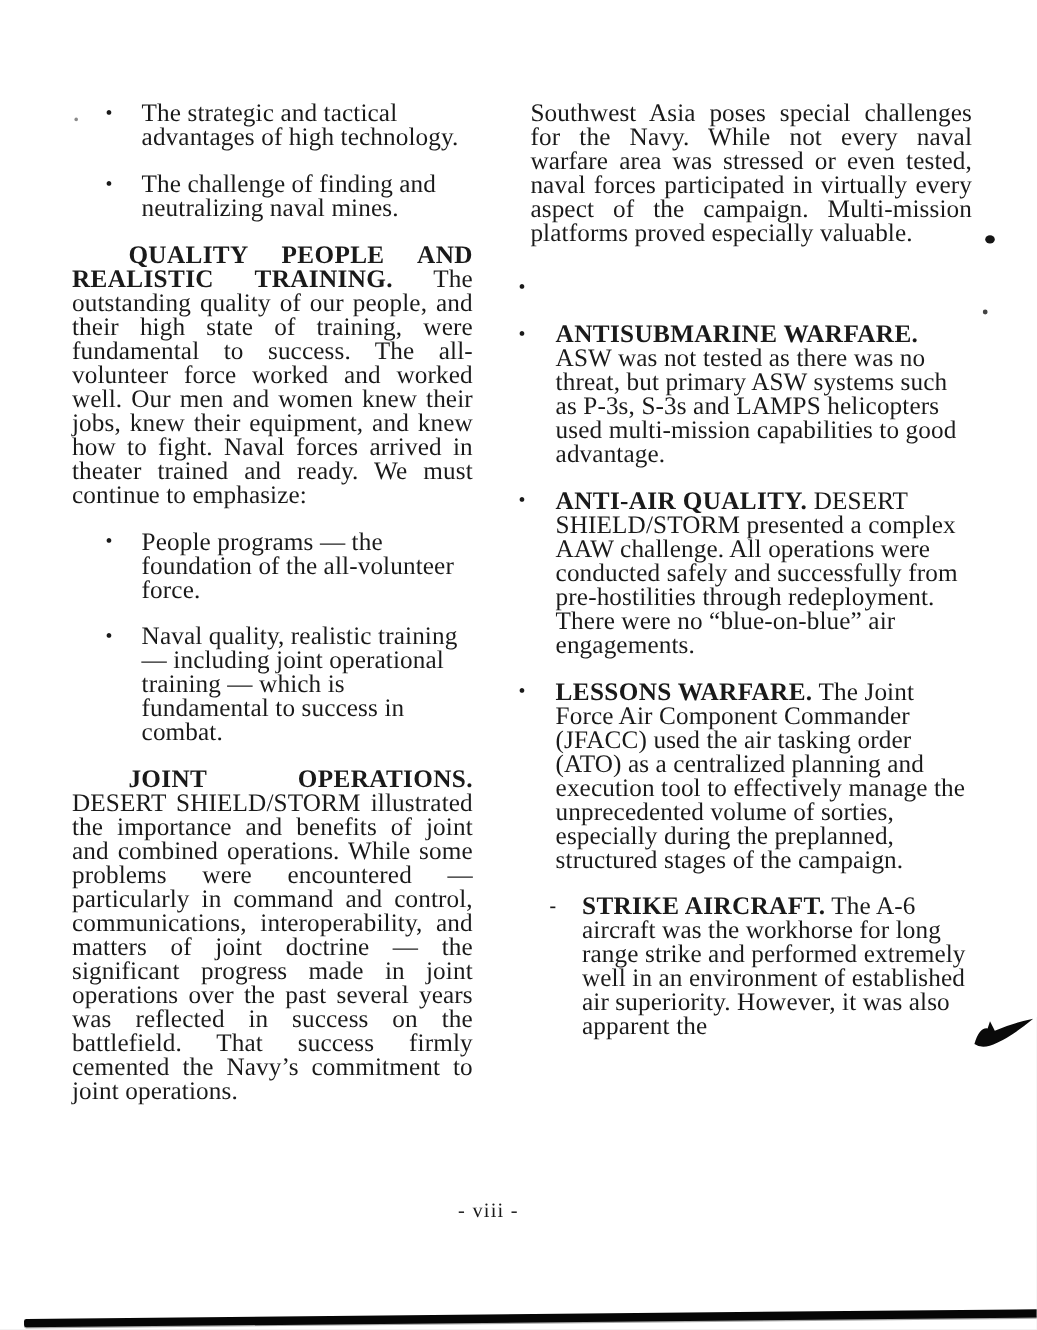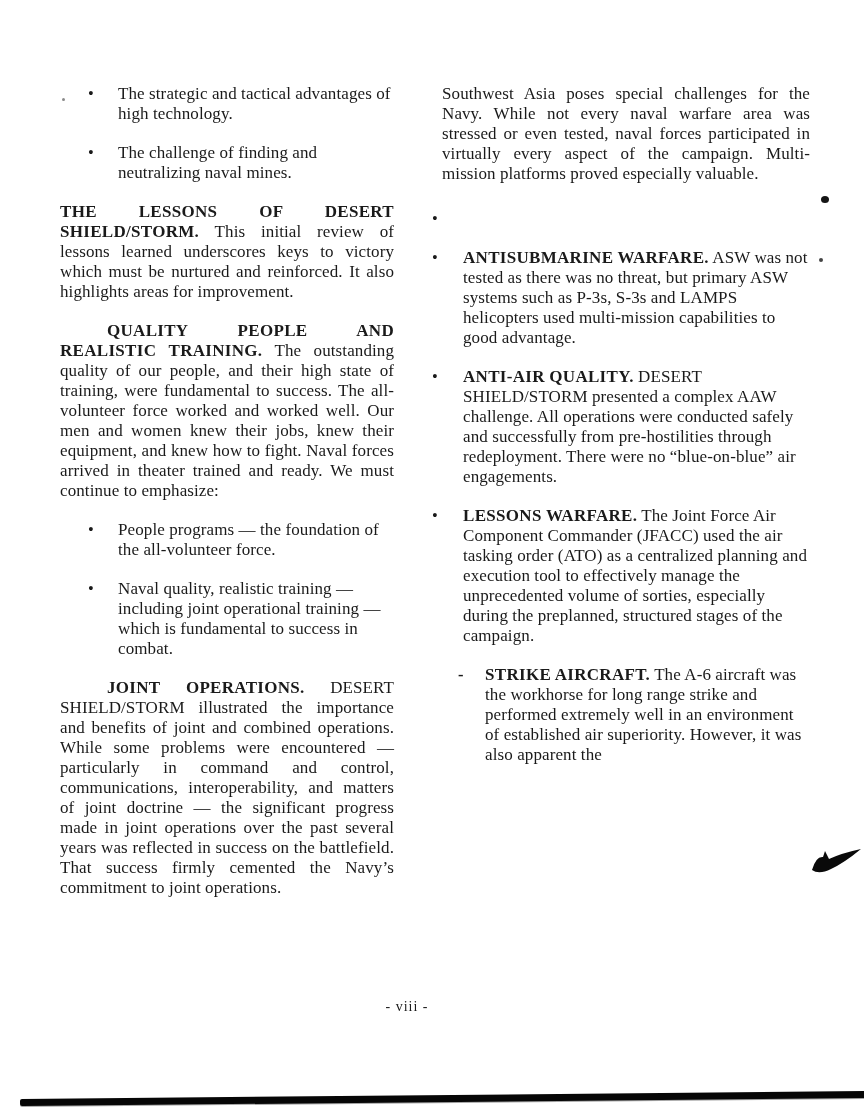--- a/index.html
+++ b/index.html
@@ -4,38 +4,38 @@
 <style>
   html,body{margin:0;padding:0;background:#e8e8e8;}
   .page{
     position:relative;width:864px;height:1108px;background:#ffffff;
     font-family:"Liberation Serif",serif;color:#1a1a1a;overflow:hidden;
     margin:0 auto;
   }
   .col{position:absolute;top:84px;}
   .col-left{left:60px;width:334px;}
   .col-right{left:410px;width:400px;}
-  .txt{margin:0;font-size:17px;line-height:20px;letter-spacing:0.1px;}
+  .txt{margin:0;font-size:21px;line-height:20px;letter-spacing:0.1px;}
   .block{margin-bottom:19px;}
   .block.gap-lg{margin-bottom:25px;margin-left:32px;}
   .just .txt{text-align:justify;}
   .indent .txt{text-indent:47px;}
   .lead{font-weight:bold;letter-spacing:0.3px;}
   .bullet{display:flex;}
   .col-left .bullet{padding-left:28px;}
   .col-left .bullet .marker{flex:0 0 30px;}
   .col-right .bullet{padding-left:22px;}
   .col-right .bullet .marker{flex:0 0 31px;}
   .col-right .bullet.sub{padding-left:48px;}
   .col-right .bullet.sub .marker{flex:0 0 27px;font-weight:bold;}
   .marker{font-size:16.5px;line-height:20px;}
   .bullet .txt{flex:1 1 auto;}
   .footer{
     position:absolute;top:999px;left:0;width:814px;text-align:center;
-    font-size:14px;letter-spacing:1px;
+    font-size:17px;letter-spacing:1px;
   }
   
   .artifact{position:absolute;}
   .bar{
     left:20px;top:1091px;width:846px;height:7px;background:#060606;
     transform:rotate(-0.55deg);transform-origin:100% 50%;border-radius:2px;
     box-shadow:0 1px 0 rgba(0,0,0,0.35);
   }
   .dot{background:#151515;border-radius:50%;}
   .dot-1{left:821px;top:196px;width:8px;height:7px;}
@@ -53,23 +53,20 @@
     <div class="block bullet">
       <span class="marker">•</span>
       <p class="txt">The strategic and tactical advantages of high technology.</p>
     </div>
 
     <div class="block bullet">
       <span class="marker">•</span>
       <p class="txt">The challenge of finding and neutralizing naval mines.</p>
     </div>
 
-    <div class="block para just">
-      <p class="txt"><b class="lead">THE LESSONS OF DESERT SHIELD/STORM.</b> <span>This initial review of lessons learned underscores keys to victory which must be nurtured and reinforced.  It also highlights areas for improvement.</span></p>
-    </div>
 
     <div class="block para just indent">
       <p class="txt"><b class="lead">QUALITY PEOPLE AND REALISTIC TRAINING.</b> <span>The outstanding quality of our people, and their high state of training, were fundamental to success.  The all-volunteer force worked and worked well.  Our men and women knew their jobs, knew their equipment, and knew how to fight.  Naval forces arrived in theater trained and ready.  We must continue to emphasize:</span></p>
     </div>
 
     <div class="block bullet">
       <span class="marker">•</span>
       <p class="txt">People programs — the foundation of the all-volunteer force.</p>
     </div>
 

